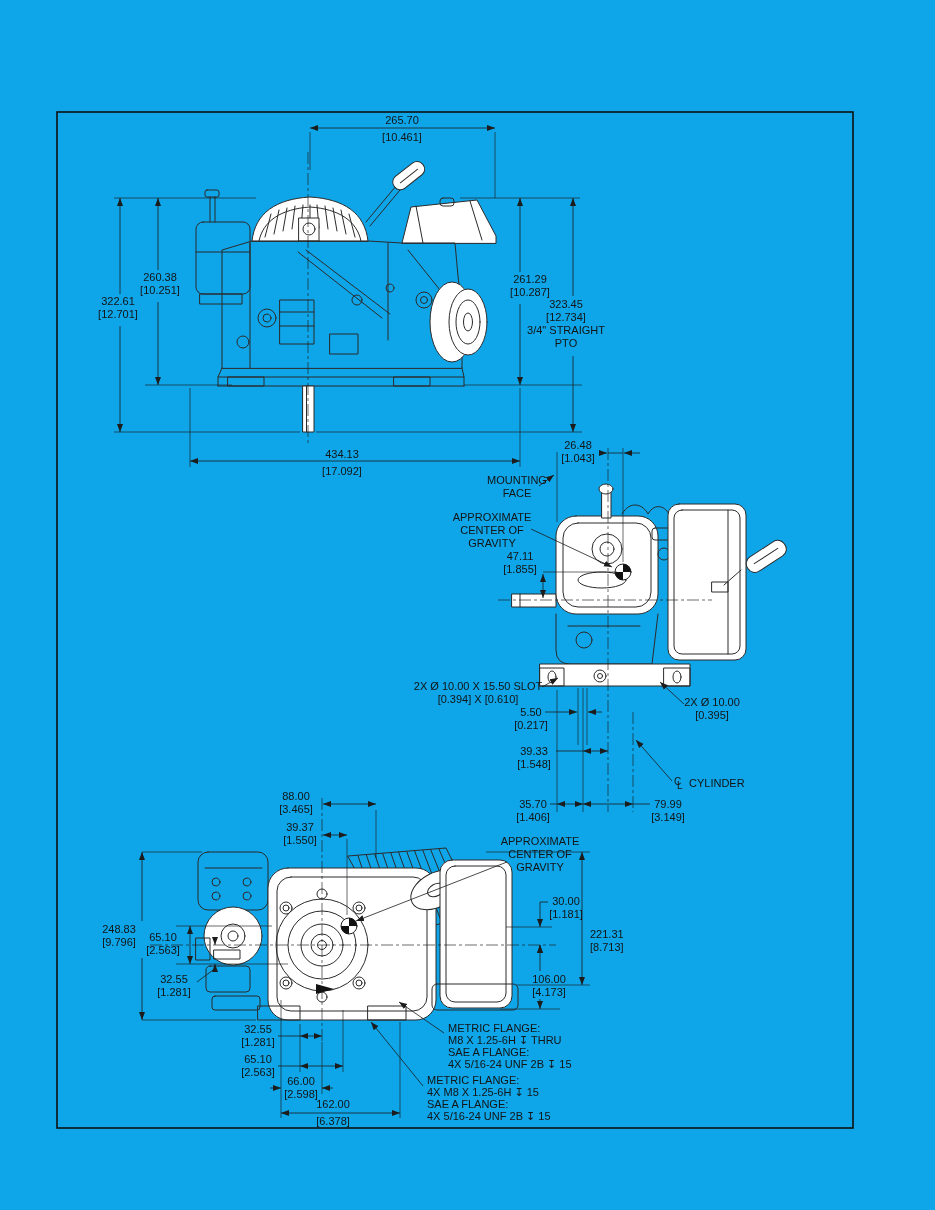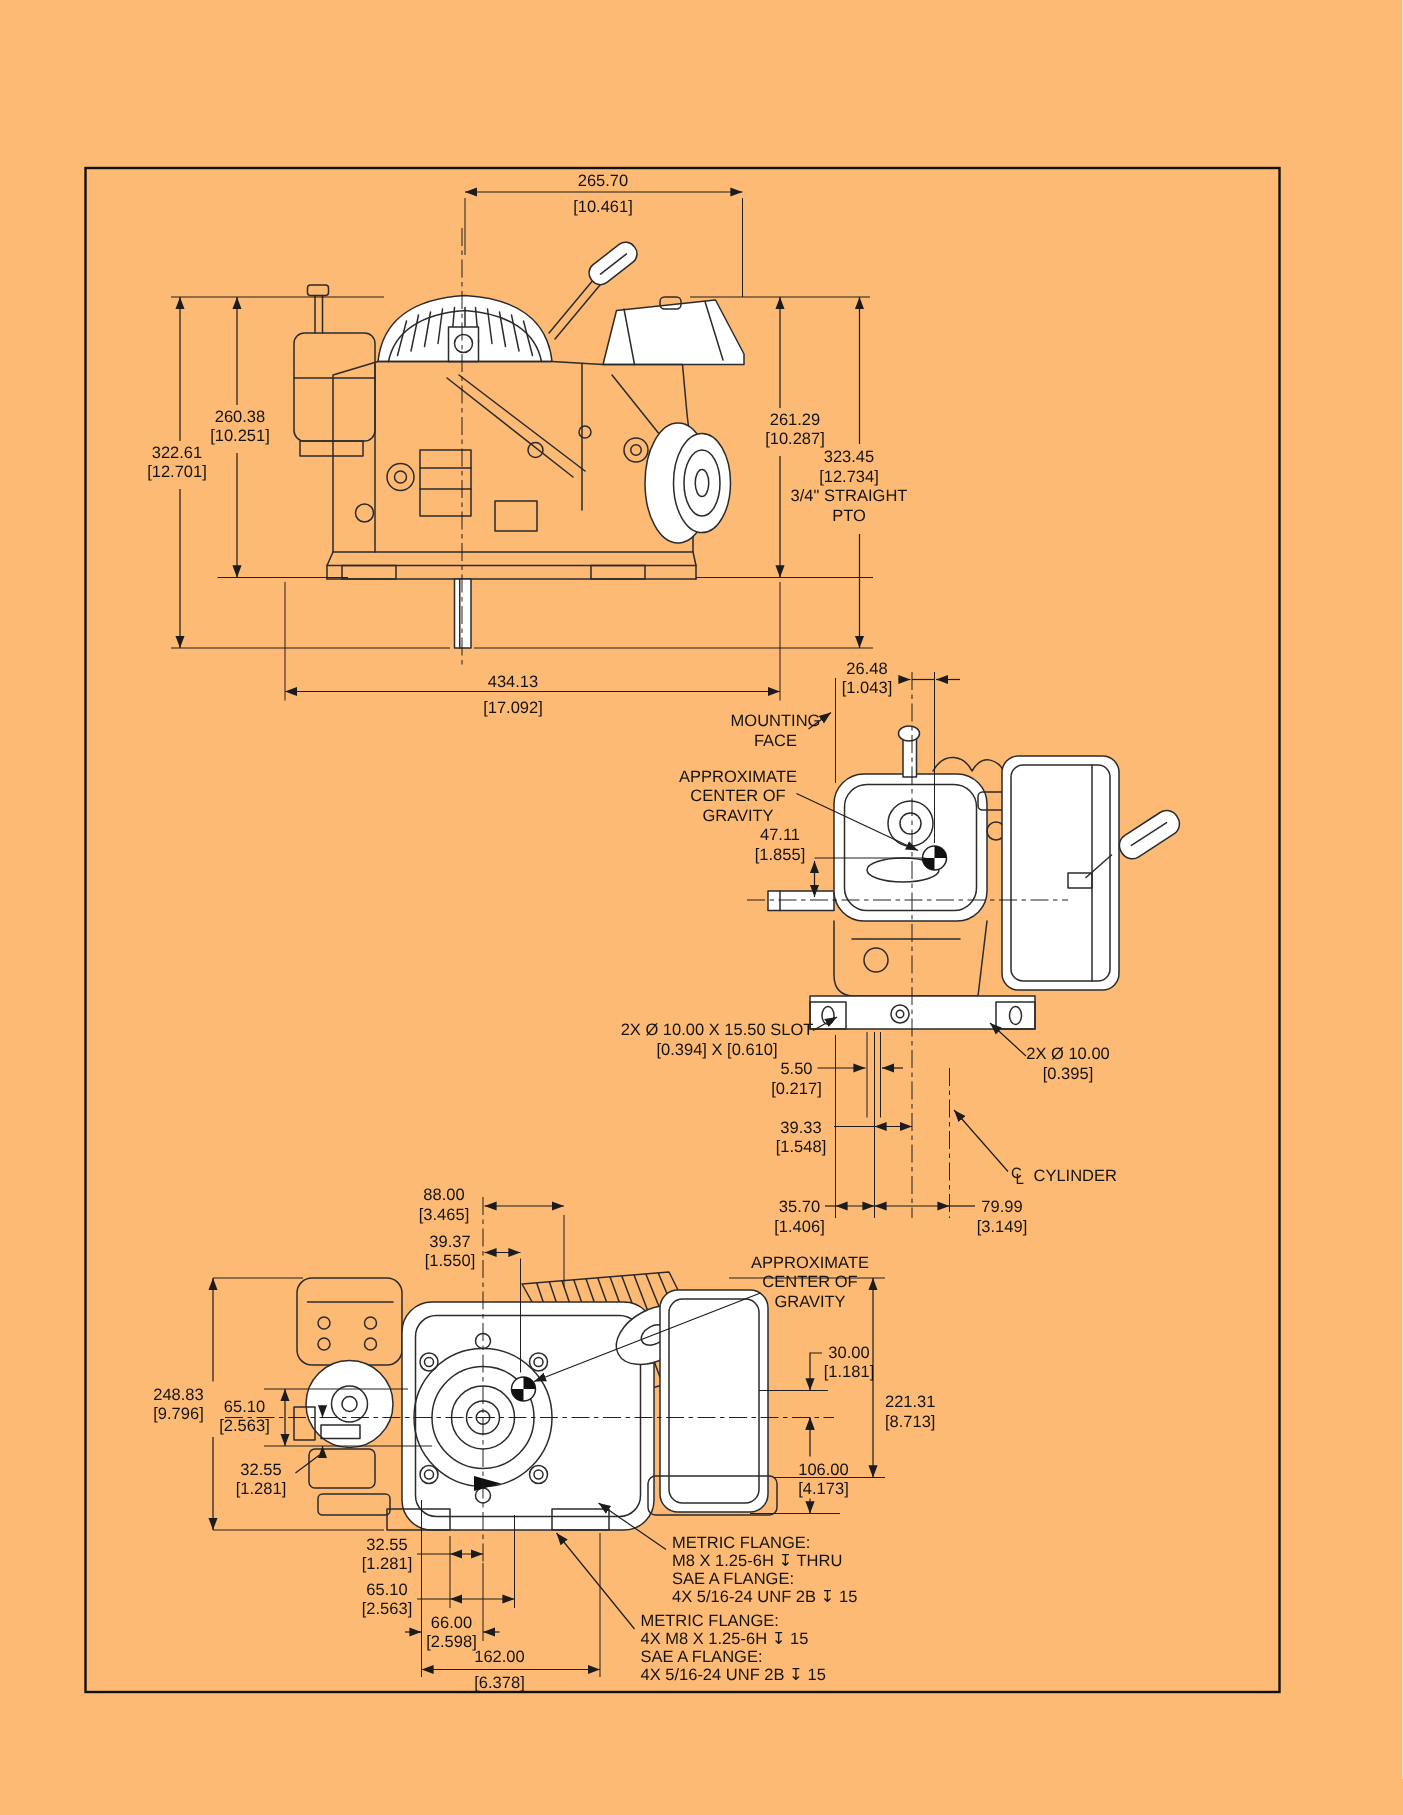--- a/index.html
+++ b/index.html
@@ -1,16 +1,16 @@
 <!DOCTYPE html>
 <html><head>
 <meta charset="utf-8">
 <style>
   html,body{margin:0;padding:0;background:#ffffff;}
-  #page{position:relative;width:935px;height:1210px;background:#fdba74;overflow:hidden;
+  #page{position:relative;width:935px;height:1210px;background:#0ea5e9;overflow:hidden;
         font-family:"Liberation Sans","DejaVu Sans",sans-serif;}
   svg{position:absolute;left:0;top:0;}
   text{font-family:"Liberation Sans","DejaVu Sans",sans-serif;font-size:11px;fill:#141414;}
   .ta{text-anchor:middle;}
   .ts{text-anchor:start;}
   .sm{font-size:10px;}
   g.art{stroke:#2b2b2b;stroke-width:1;fill:none;stroke-linejoin:round;stroke-linecap:round;}
   g.art .wf{fill:#ffffff;}
   g.art .bk{fill:#111111;stroke:none;}
   .d{stroke:#1c1c1c;stroke-width:0.8;fill:none;}

